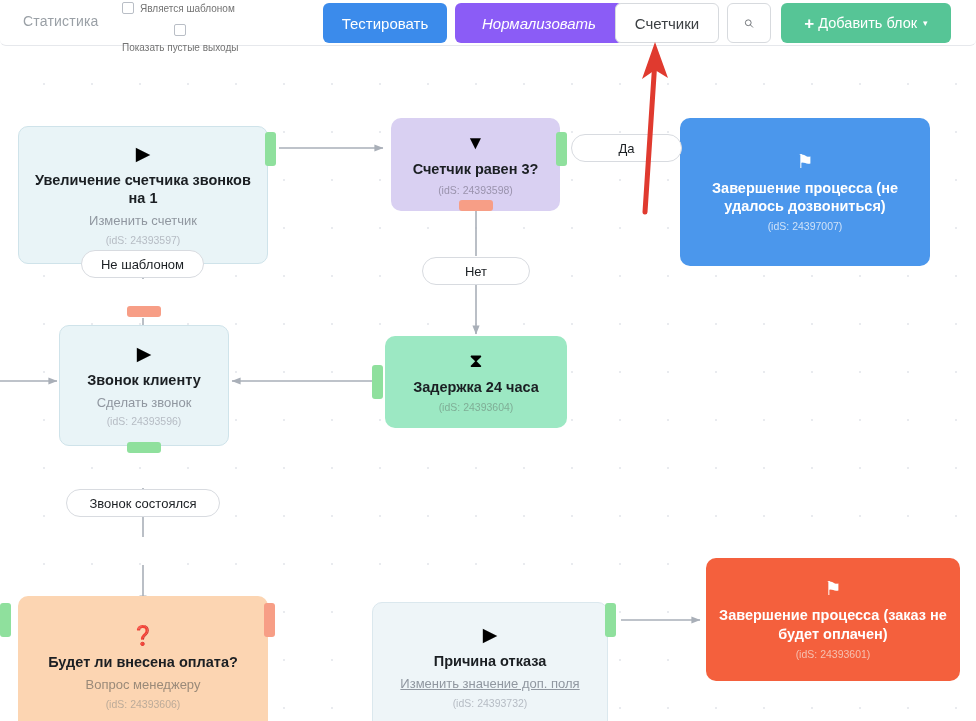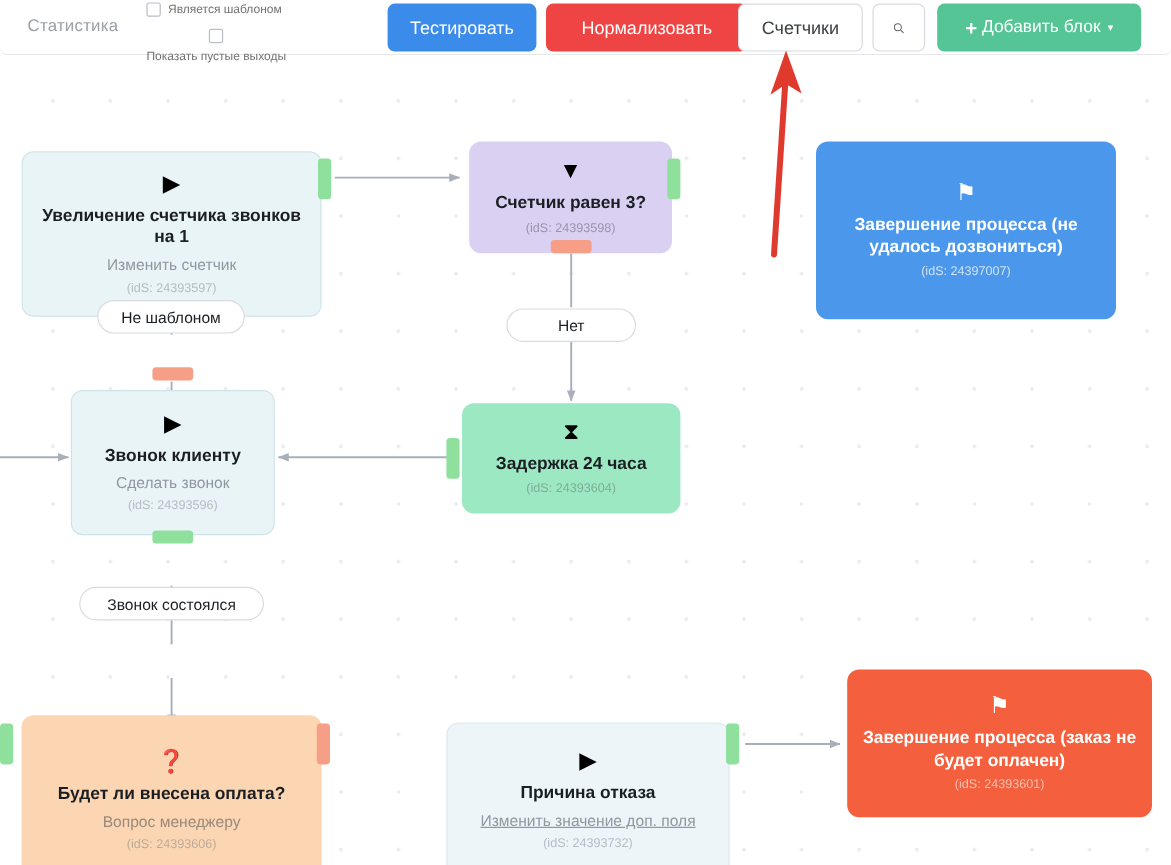--- a/index.html
+++ b/index.html
@@ -38,21 +38,21 @@
   .chk-label { font-size: 10px; color: #737373; white-space: nowrap; }
 
   .tb-btn {
     position: absolute; top: 3px; height: 40px;
     border-radius: 6px; border: none;
     font-size: 15px; font-family: "Liberation Sans", sans-serif;
     display: flex; align-items: center; justify-content: center;
     cursor: pointer; padding: 0 16px; white-space: nowrap;
   }
   #btn-test      { left: 323px; width: 124px; background: #3b8beb; color: #fff; }
-  #btn-normalize { left: 455px; width: 168px; background: #ef4444; color: #fff; }
+  #btn-normalize { left: 455px; width: 168px; background: #8b5cf6; color: #fff; font-style: italic; }
   #btn-counters  { left: 615px; width: 104px; background: #fff; color: #3c4043;
                    border: 1px solid #d7dade; }
   #btn-search    { left: 727px; width: 44px; background: #fff; color: #5f6368;
                    border: 1px solid #d7dade; }
   #btn-add       { left: 781px; width: 170px; background: #56c596; color: #fff;
                    font-size: 14.5px; gap: 4px; }
   #btn-add .plus { font-size: 17px; font-weight: bold; line-height: 1; }
   #btn-add .caret{ font-size: 9px; margin-left: 2px; }
 
   
@@ -262,20 +262,21 @@
     <div class="nid">(idS: 24393732)</div>
   </div>
   <div class="port h green" style="left:605px; top:557px;"></div>
 
   <div class="node n-red" style="left:706px; top:512px; width:254px; height:123px;">
     <div class="nicon">⚑</div>
     <div class="ntitle">Завершение процесса (заказ не будет оплачен)</div>
     <div class="nid">(idS: 24393601)</div>
   </div>
 
+  <div class="elabel" style="left:571px; top:88px; width:111px;">Да</div>
   <div class="elabel" style="left:81px; top:204px; width:123px;">Не шаблоном</div>
   <div class="elabel" style="left:422px; top:211px; width:108px;">Нет</div>
   <div class="elabel" style="left:66px; top:443px; width:154px;">Звонок состоялся</div>
 
 </div>
 
 <svg id="annot">
   <g>
     <line x1="645" y1="212" x2="655" y2="60" stroke="#e03a2f" stroke-width="5" stroke-linecap="round"></line>
     <path d="M655,42 L668,78 L655,70 L642,79 Z" fill="#e03a2f"></path>

